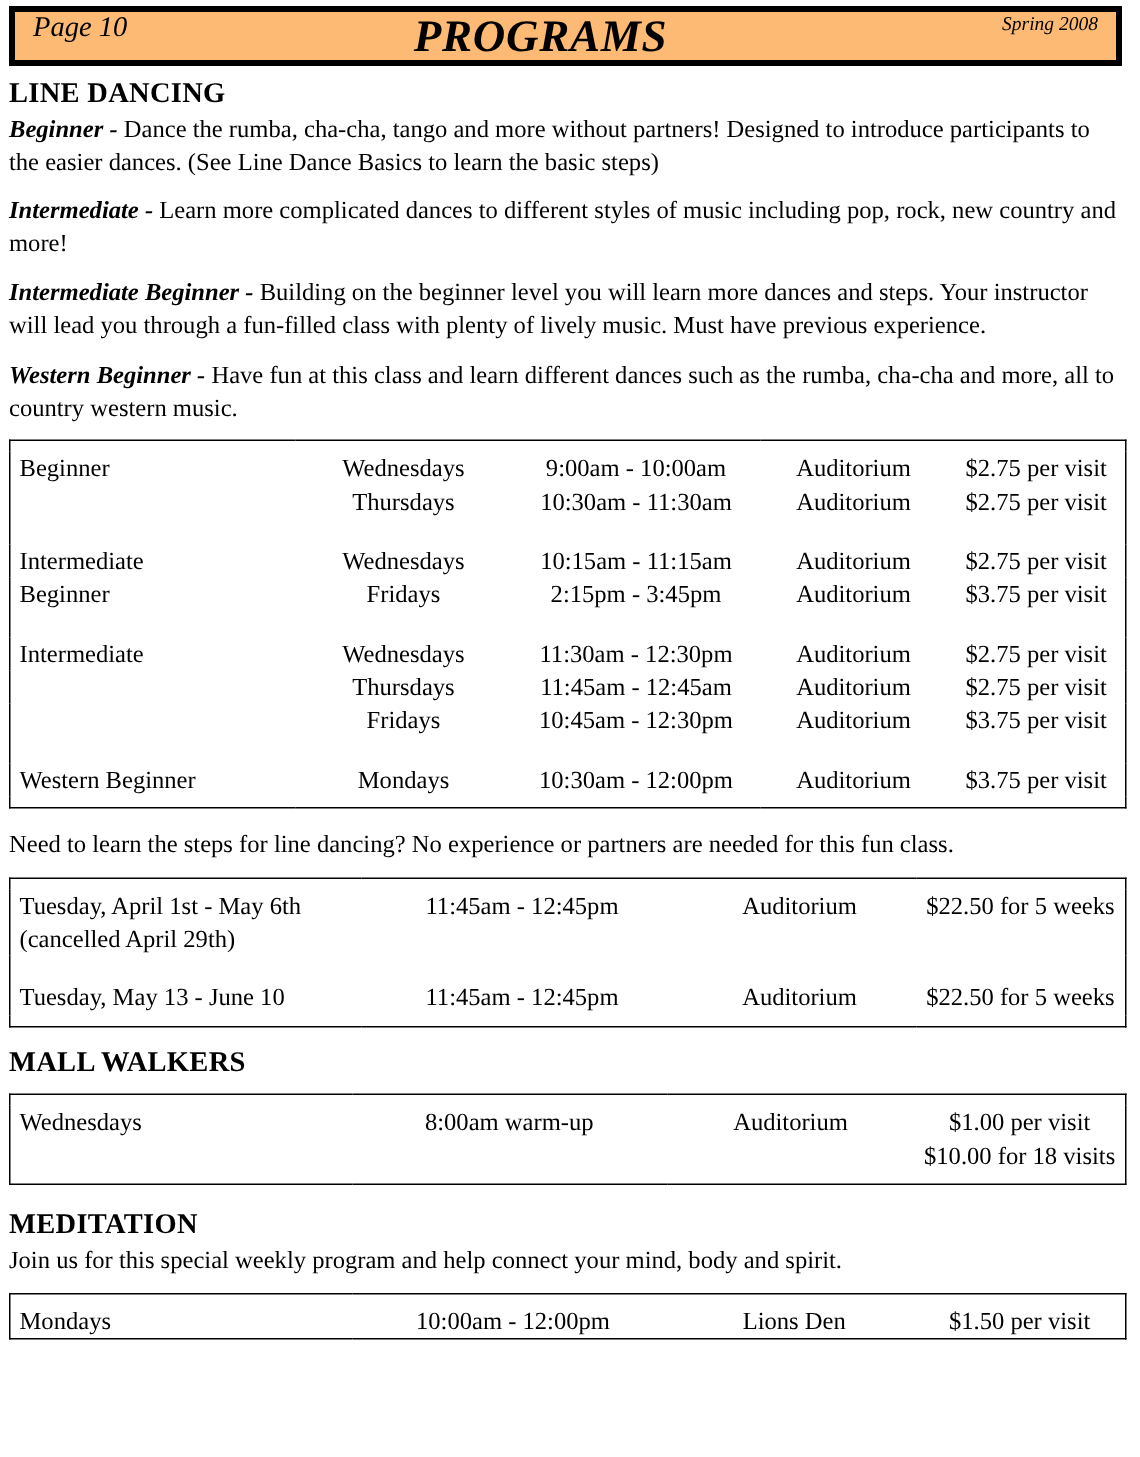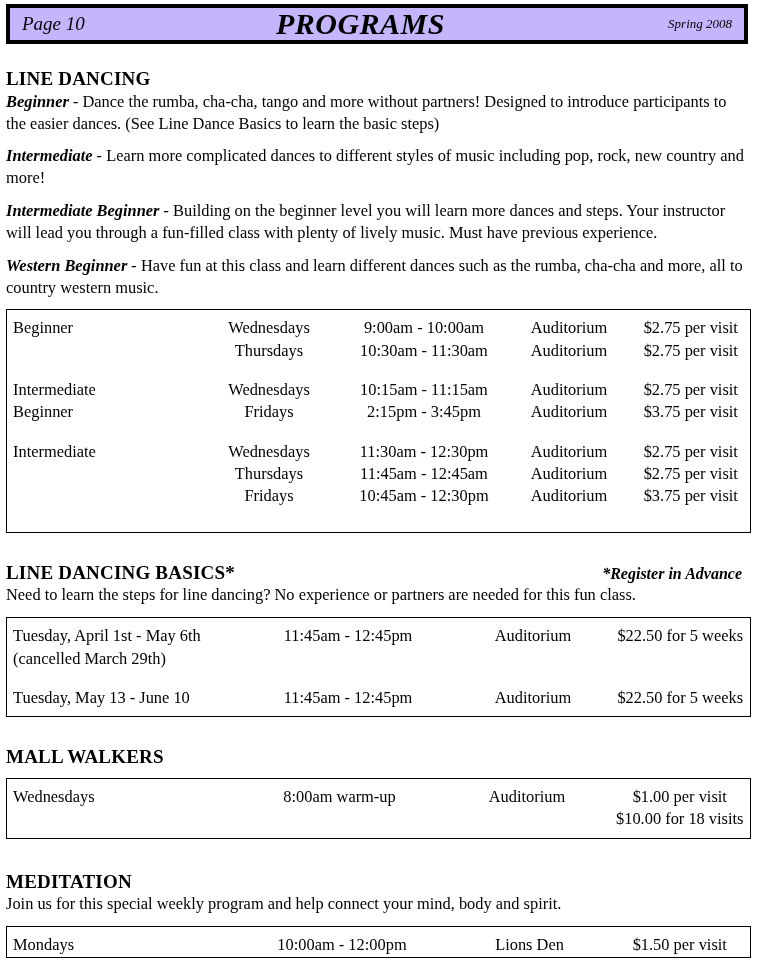--- a/index.html
+++ b/index.html
@@ -24,23 +24,22 @@
 
   
   .header-banner {
     position: absolute;
     left: 6px;
     top: 4px;
     width: 742px;
     height: 40px;
     box-sizing: border-box;
     border: 4px solid #000000;
-    background: #c4b5fd;
+    background: #fdba74;
     display: flex;
-    align-items: center;
     padding: 0 12px;
   }
   .header-page {
     font-style: italic;
     font-size: 19px;
     white-space: nowrap;
   }
   .header-title {
     flex: 1;
     text-align: center;
@@ -61,21 +60,21 @@
   
   .content {
     position: absolute;
     left: 6px;
     top: 52px;
     width: 744px;
   }
 
   
   h2.section-head {
-    margin: 16px 0 1px 0;
+    margin: 0 0 1px 0;
     font-weight: bold;
     font-size: 19px;
     font-variant: small-caps;
     letter-spacing: 0.2px;
     line-height: 1.15;
   }
   .head-row {
     display: flex;
     align-items: baseline;
     justify-content: space-between;
@@ -259,54 +258,57 @@
           <td class="c-center">Fridays</td>
           <td class="c-center">10:45am - 12:30pm</td>
           <td class="c-center">Auditorium</td>
           <td class="c-center">$3.75 per visit</td>
         </tr>
 
         <tr class="gap-row">
             <td colspan="5"></td>
           </tr>
 
+        <tr>
+          <td class="c-left">Western Beginner</td>
+          <td class="c-center">Mondays</td>
+          <td class="c-center">10:30am - 12:00pm</td>
+          <td class="c-center">Auditorium</td>
+          <td class="c-center">$3.75 per visit</td>
+        </tr>
 
         <tr>
             <td class="tbl-pad-bot" colspan="5"></td>
           </tr>
       </tbody>
     </table>
 
     <div class="spacer-md"></div>
 
-    <div class="head-row">
-      <h2 class="section-head">LINE DANCING BASICS*</h2>
-      <span class="register-note">*Register in Advance</span>
-    </div>
 
     <p class="para">Need to learn the steps for line dancing? No experience or partners are needed for this fun class.</p>
 
     <div class="spacer-sm"></div>
 
     <table class="sched t2">
       <colgroup>
           <col class="c1">
           <col class="c2">
           <col class="c3">
           <col class="c4">
         </colgroup>
       <tbody>
         <tr>
             <td class="tbl-pad-top" colspan="4"></td>
           </tr>
 
         <tr>
           <td class="c-left">
             <span class="cell-sub">Tuesday, April 1st - May 6th</span>
-            <span class="cell-sub">(cancelled March 29th)</span>
+            <span class="cell-sub">(cancelled April 29th)</span>
           </td>
           <td class="c-center">11:45am - 12:45pm</td>
           <td class="c-center">Auditorium</td>
           <td class="c-center">$22.50 for 5 weeks</td>
         </tr>
 
         <tr class="gap-row">
             <td colspan="4"></td>
           </tr>
 

